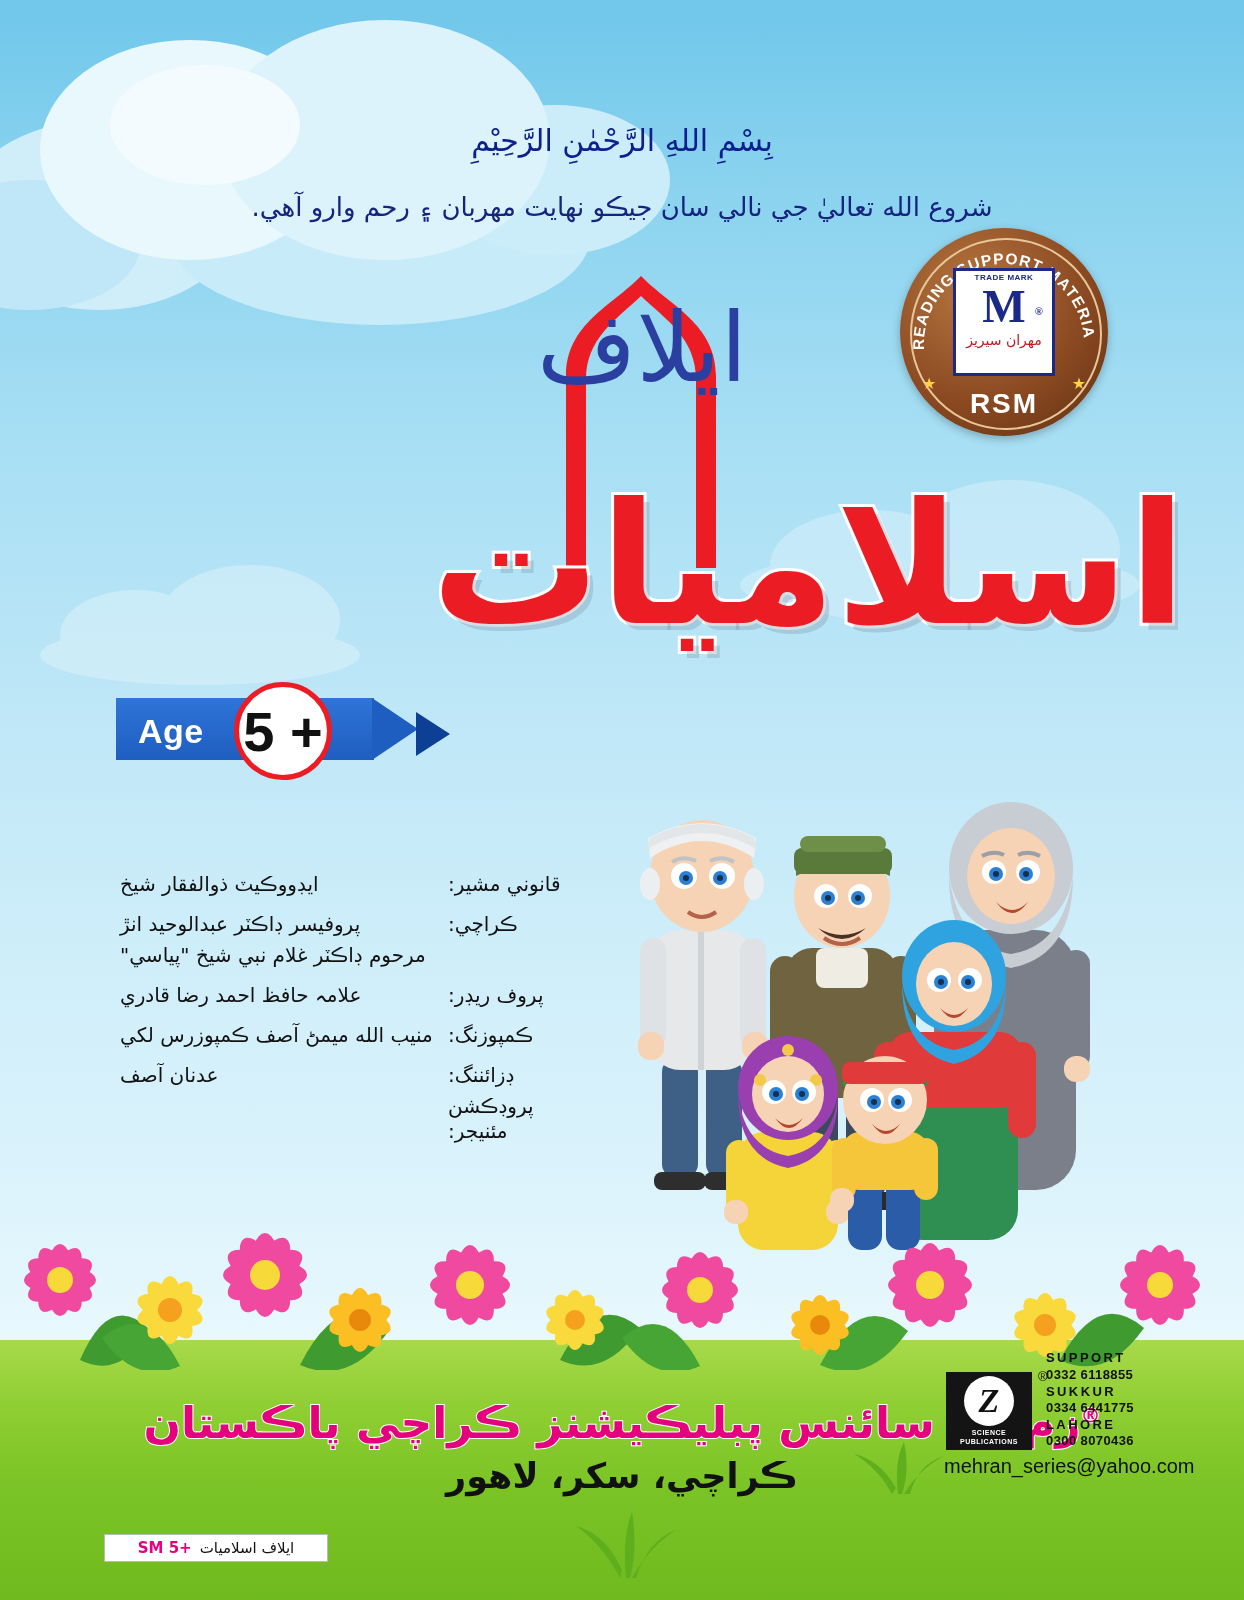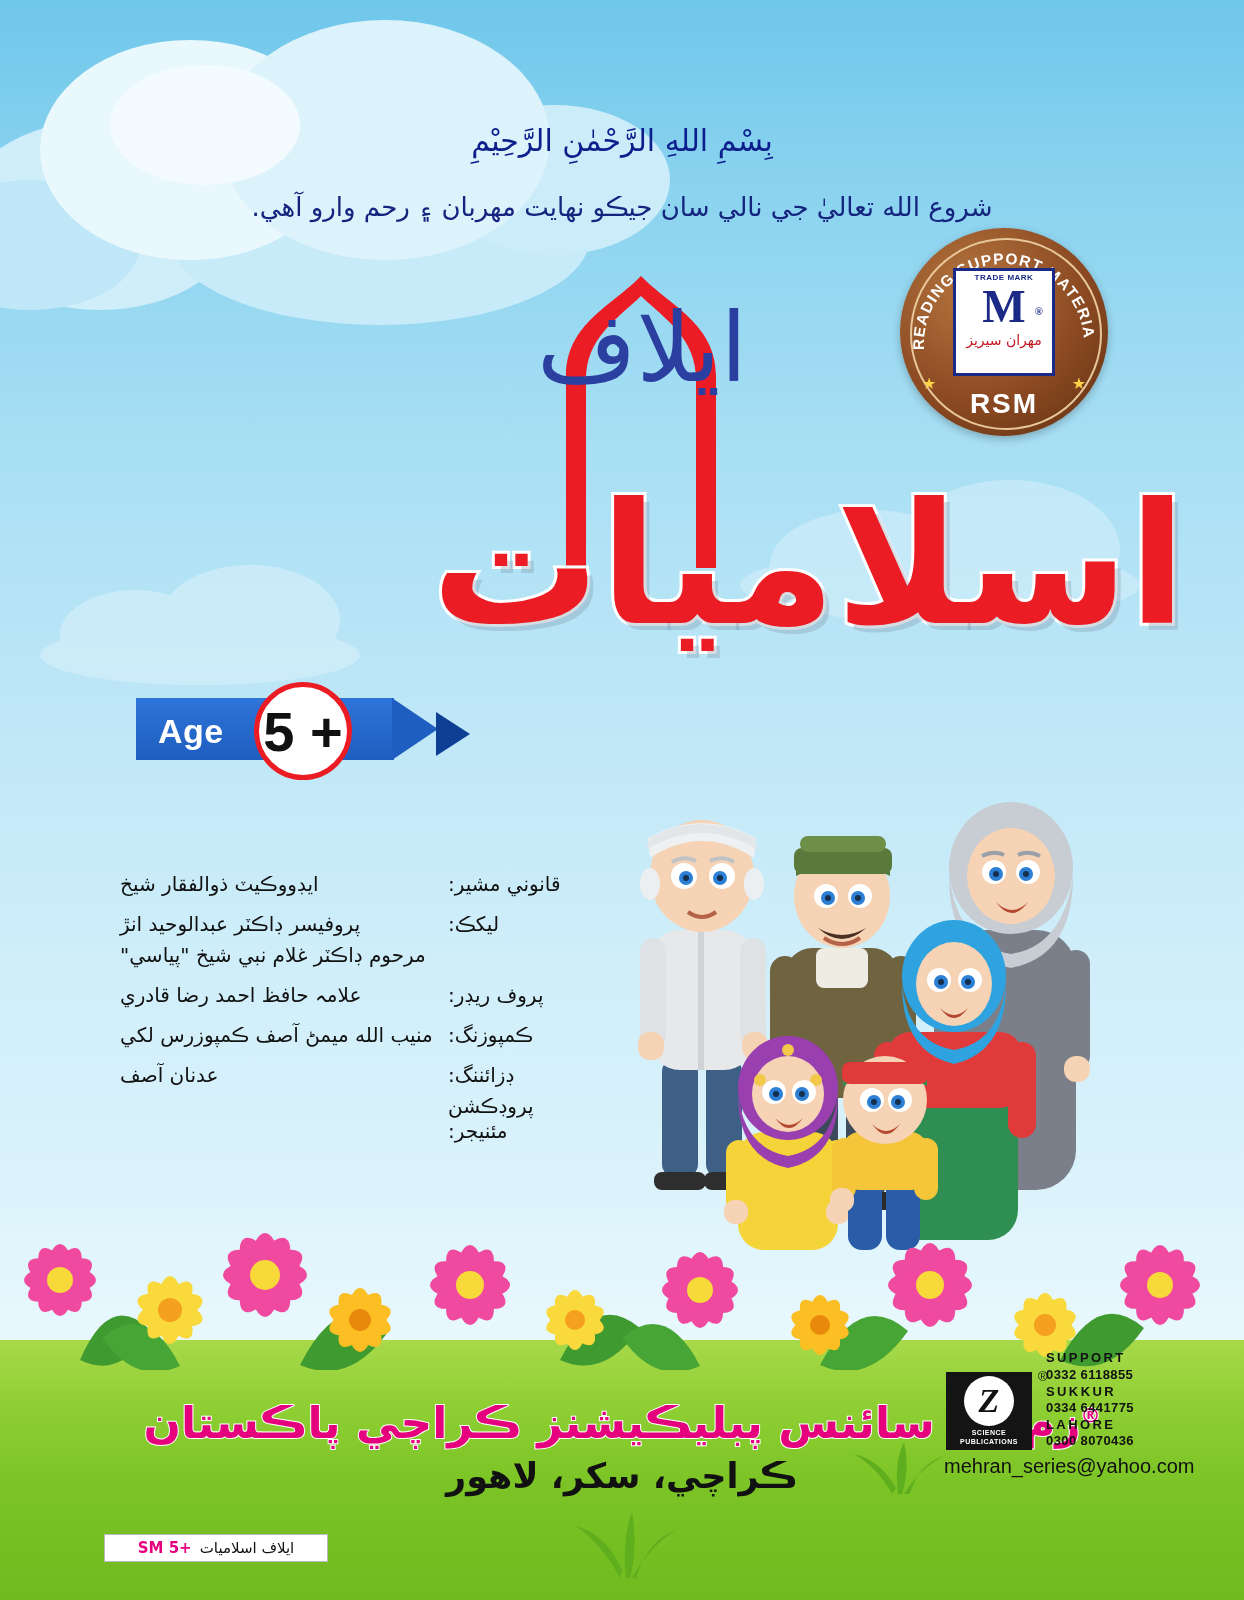--- a/index.html
+++ b/index.html
@@ -198,21 +198,20 @@
     text-shadow: 6px 7px 0 rgba(120,140,160,.30);
   }
 
   
   .age-banner {
     position: absolute;
     left: 116px;
     top: 690px;
     width: 330px;
     height: 80px;
-    margin-left: 20px;
   }
   .age-banner .ribbon {
     position: absolute;
     left: 0; top: 8px;
     width: 258px; height: 62px;
     background: linear-gradient(180deg,#2f74d8 0%, #1e5ec0 100%);
   }
   .age-banner .ribbon-arrow {
     position: absolute;
     left: 256px; top: 8px;
@@ -488,21 +487,21 @@
     <div class="age-label">Age</div>
     <div class="age-circle">5 +</div>
   </div>
 
   <div class="credits">
     <div class="credit-row">
       <div class="credit-role">قانوني مشير:</div>
       <div class="credit-name">ايڊووڪيٽ ذوالفقار شيخ</div>
     </div>
     <div class="credit-row tight">
-      <div class="credit-role">ليکڪ:</div>
+      <div class="credit-role">ڪراچي:</div>
       <div class="credit-name">پروفيسر ڊاڪٽر عبدالوحيد انڙ</div>
     </div>
     <div class="credit-row sub">
       <div class="credit-role"></div>
       <div class="credit-name">مرحوم ڊاڪٽر غلام نبي شيخ "پياسي"</div>
     </div>
     <div class="credit-row">
       <div class="credit-role">پروف ريڊر:</div>
       <div class="credit-name">علامہ حافظ احمد رضا قادري</div>
     </div>

